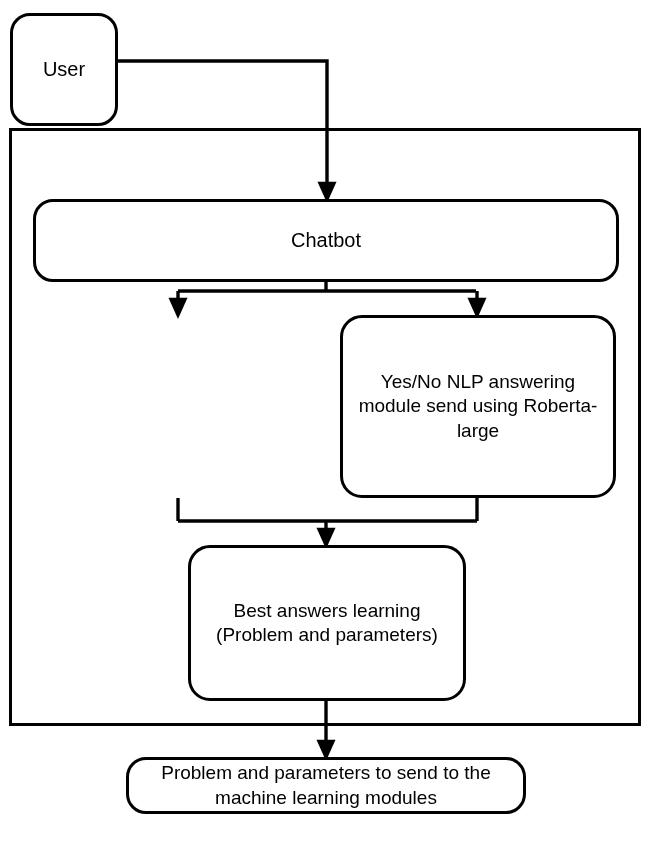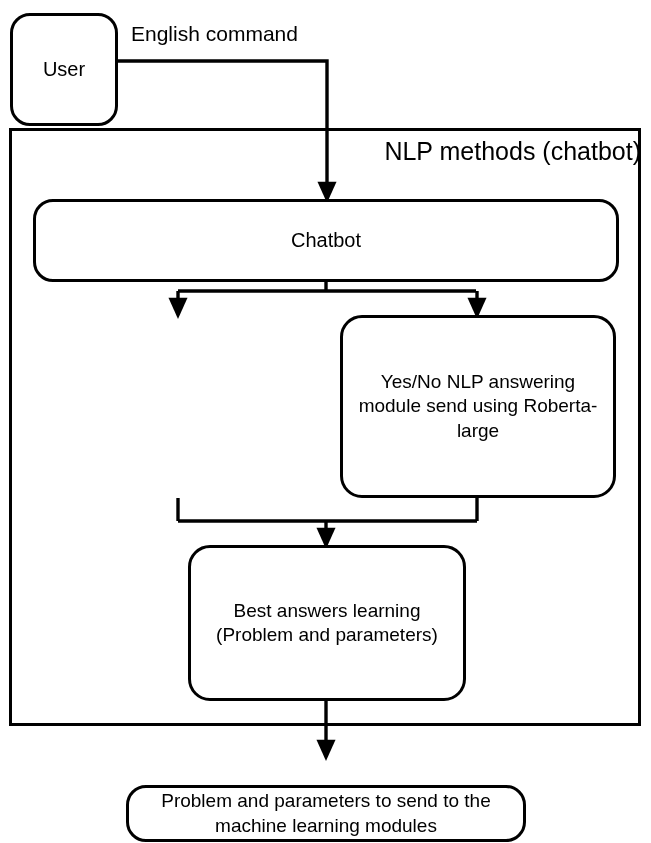--- a/index.html
+++ b/index.html
@@ -86,21 +86,20 @@
     left: 340px; top: 315px; width: 276px; height: 183px;
     font-size: 19px;
   }
   #best-answers-box {
     left: 188px; top: 545px; width: 278px; height: 156px;
     font-size: 19px;
   }
   #output-box {
     left: 126px; top: 757px; width: 400px; height: 57px;
     font-size: 19px;
-    margin-top: 28px;
   }
 </style>
 </head>
 <body>
 
 <div id="canvas">
 
   <svg class="layer" viewBox="0 0 651 843" xmlns="http://www.w3.org/2000/svg">
     <defs>
       <marker id="arrowhead" markerWidth="7" markerHeight="7" refX="3.2" refY="3.2" orient="auto" markerUnits="strokeWidth">
@@ -120,24 +119,22 @@
     <path d="M178,521 L477,521" fill="none" stroke="#000000" stroke-width="3.4"></path>
     <path d="M326,521 L326,538" fill="none" stroke="#000000" stroke-width="3.4" marker-end="url(#arrowhead)"></path>
 
     <path d="M326,701 L326,750" fill="none" stroke="#000000" stroke-width="3.4" marker-end="url(#arrowhead)"></path>
   </svg>
 
   <div class="node rounded-md" id="user-box">
     <span class="node-text">User</span>
   </div>
 
-  <div id="edge-label-english">English command</div>
 
   <div id="container-box"></div>
-  <div id="container-title">NLP methods (chatbot)</div>
 
   <div class="node rounded-md" id="chatbot-box">
     <span class="node-text">Chatbot</span>
   </div>
 
 
   <div class="node rounded-lg" id="yesno-nlp-box">
     <span class="node-text">Yes/No NLP answering module send using Roberta-large</span>
   </div>
 

